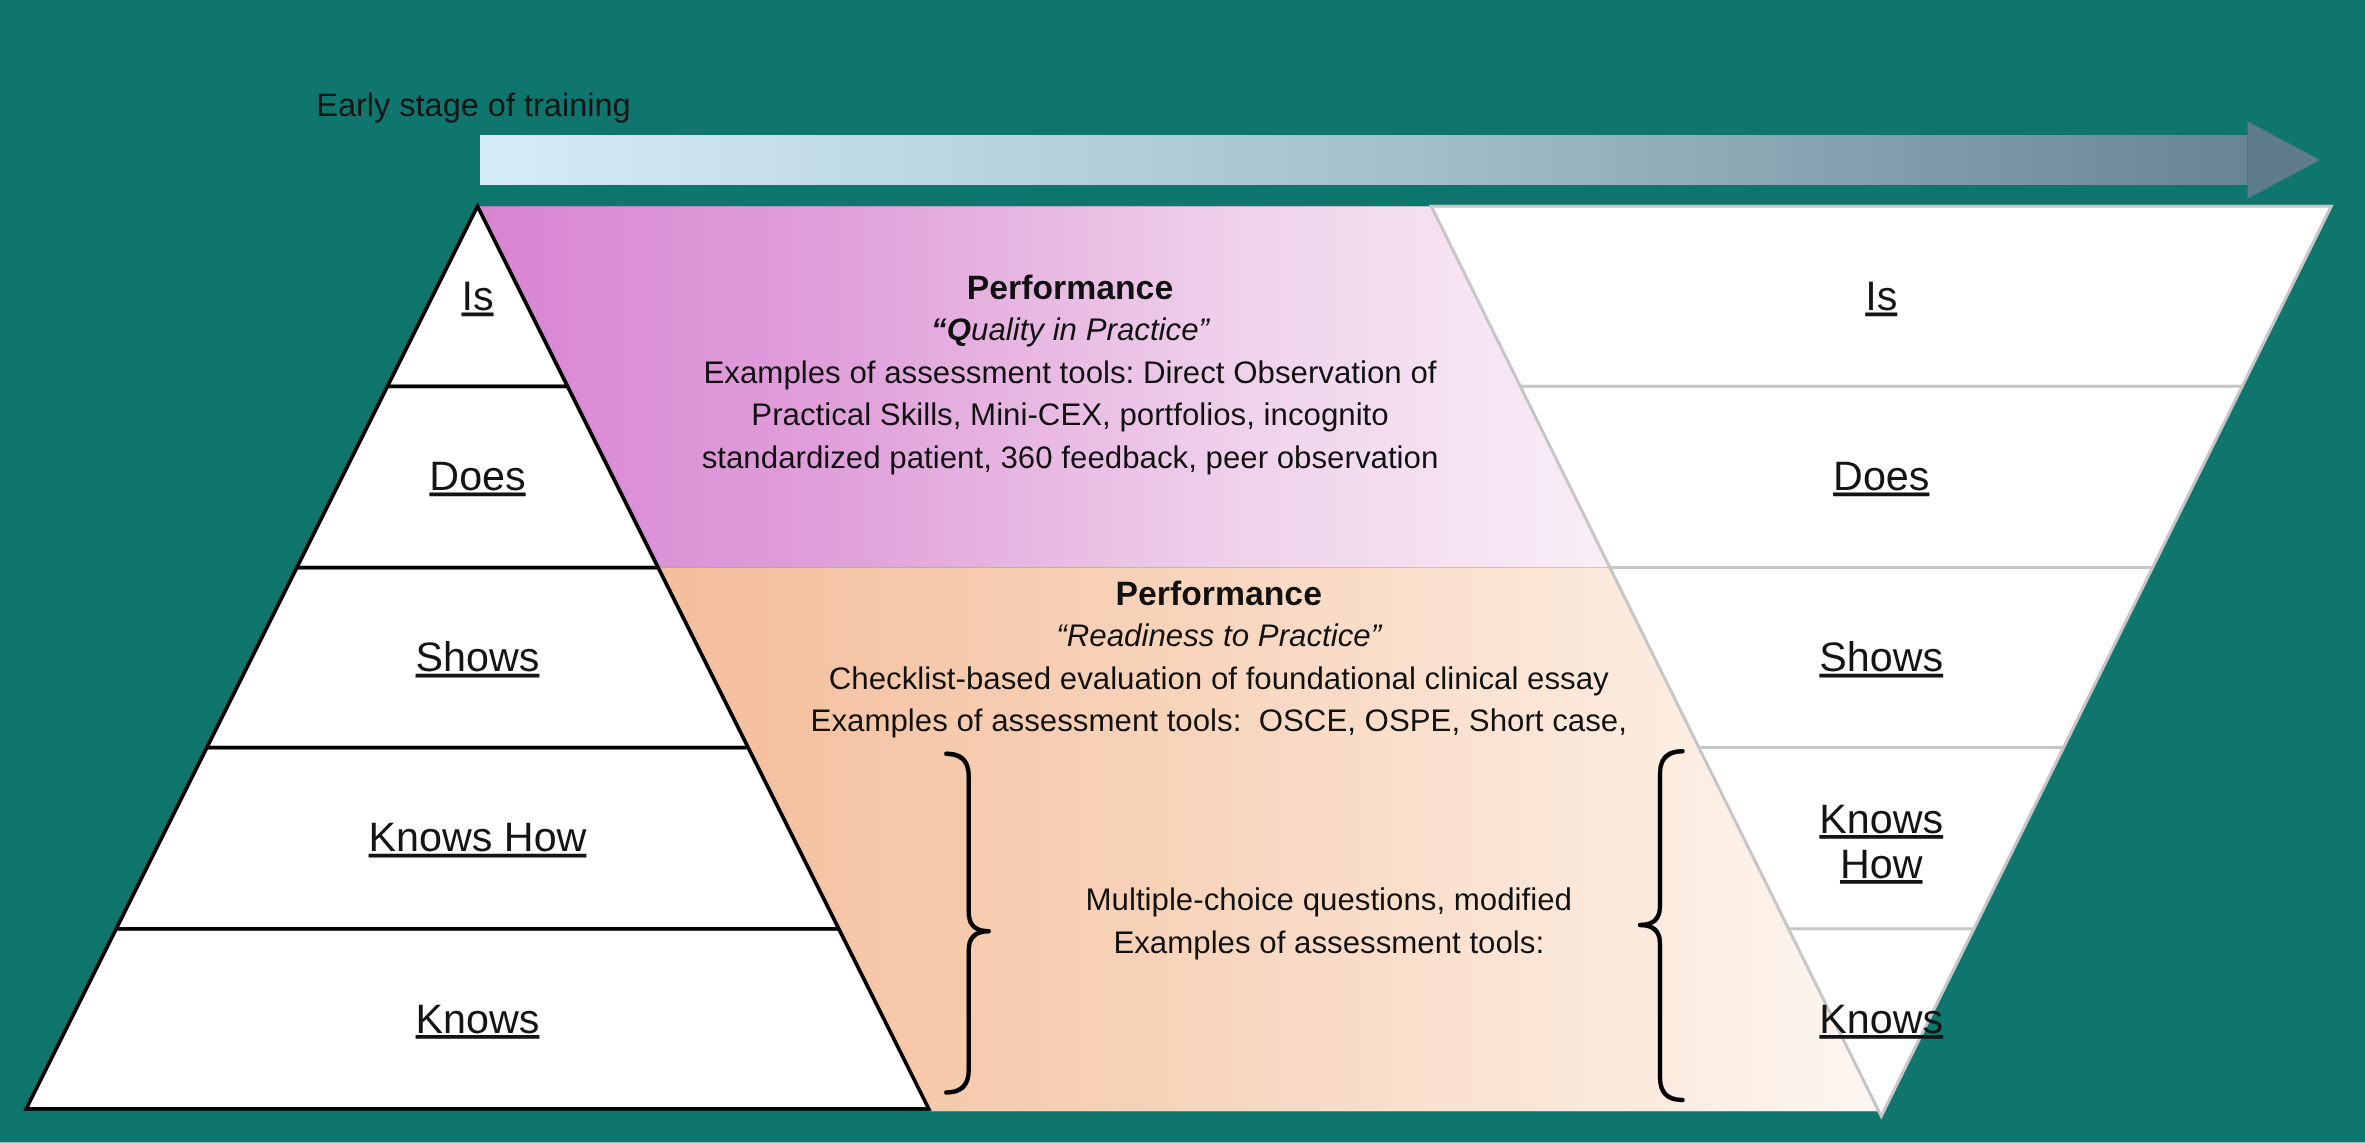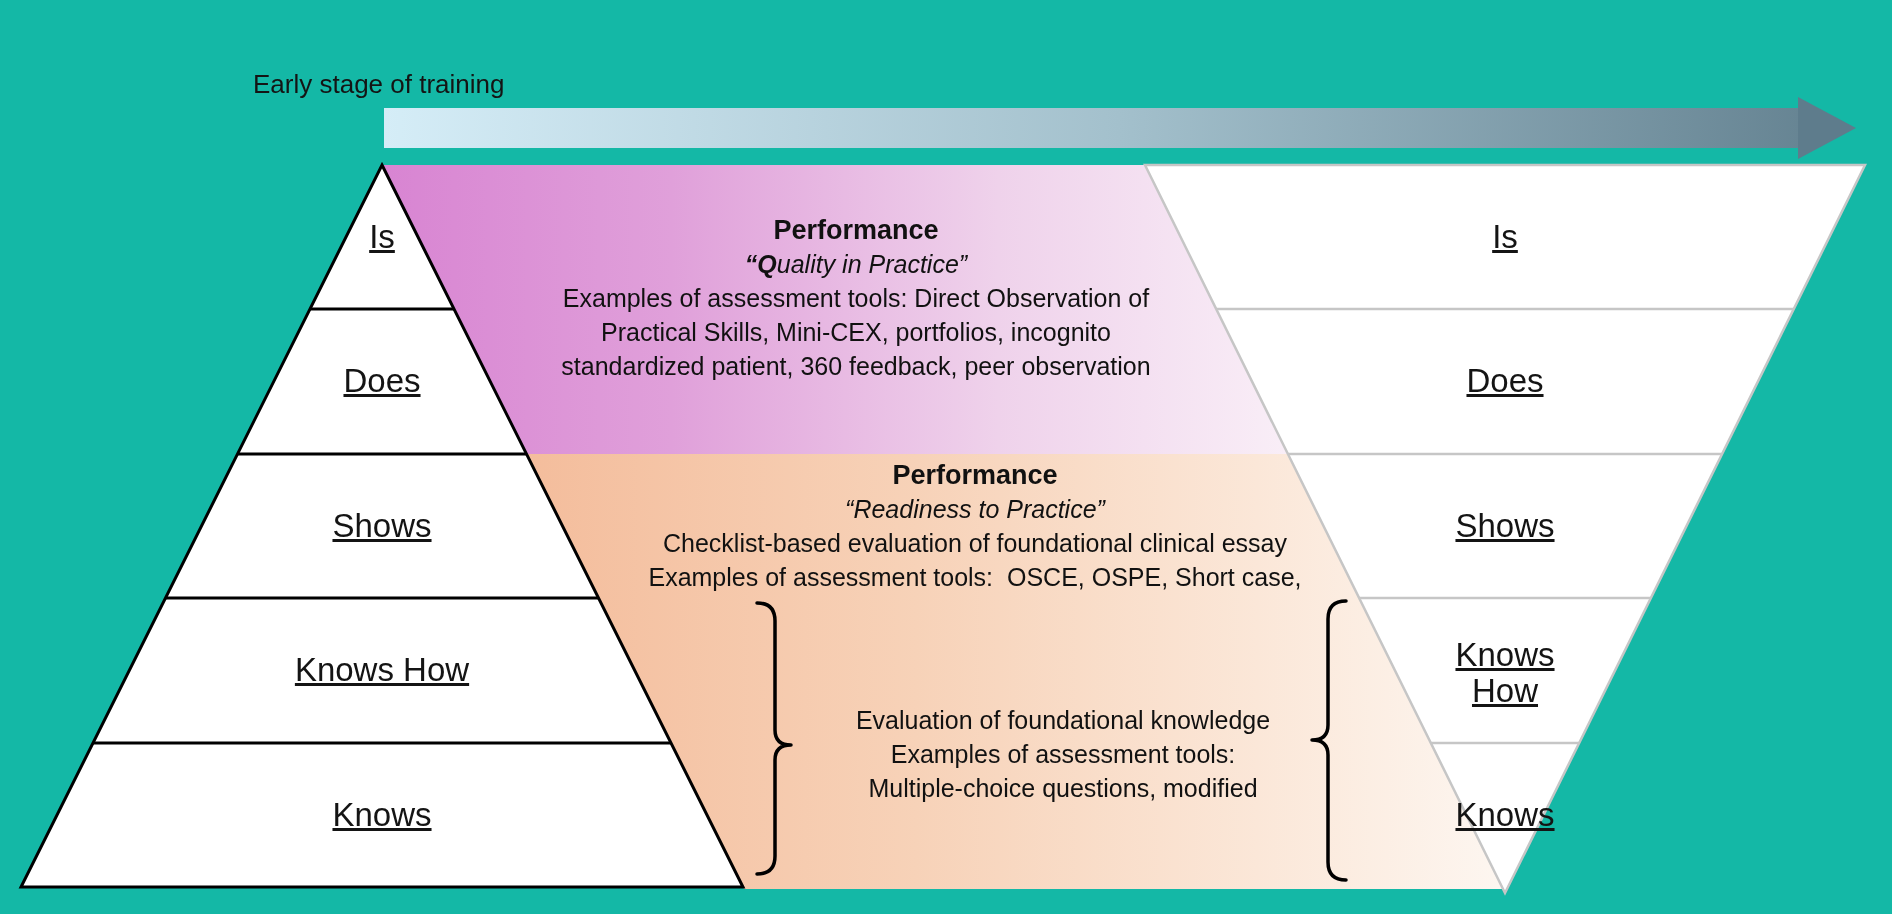--- a/index.html
+++ b/index.html
@@ -1,19 +1,19 @@
 <!DOCTYPE html>
 <html><head>
 <meta charset="utf-8">
 <style>
   html,body{margin:0;padding:0;background:#ffffff;}
   #stage{
     position:relative;
     width:1892px;height:914px;
-    background:#14b8a6;
+    background:#0f766e;
     font-family:"Liberation Sans", sans-serif;
     color:#111;
     overflow:hidden;
   }
   #bg-svg{position:absolute;left:0;top:0;z-index:0;}
   .toplabel{
     position:absolute;z-index:2;
     font-size:26px;line-height:32px;color:#141414;
     white-space:nowrap;
   }
@@ -116,18 +116,17 @@
   </div>
 
   <div class="tb" style="left:625px;top:458px;width:700px;">
     <div class="tb-line tb-title">Performance</div>
     <div class="tb-line tb-quote">“Readiness to Practice”</div>
     <div class="tb-line">Checklist-based evaluation of foundational clinical essay</div>
     <div class="tb-line">Examples of assessment tools:  OSCE, OSPE, Short case,</div>
   </div>
 
   <div class="tb" style="left:823px;top:703px;width:480px;">
-    <div class="tb-line">Evaluation of foundational knowledge</div>
+    <div class="tb-line">Multiple-choice questions, modified</div>
     <div class="tb-line">Examples of assessment tools:</div>
-    <div class="tb-line">Multiple-choice questions, modified</div>
   </div>
 
 </div>
 
 </body></html>

